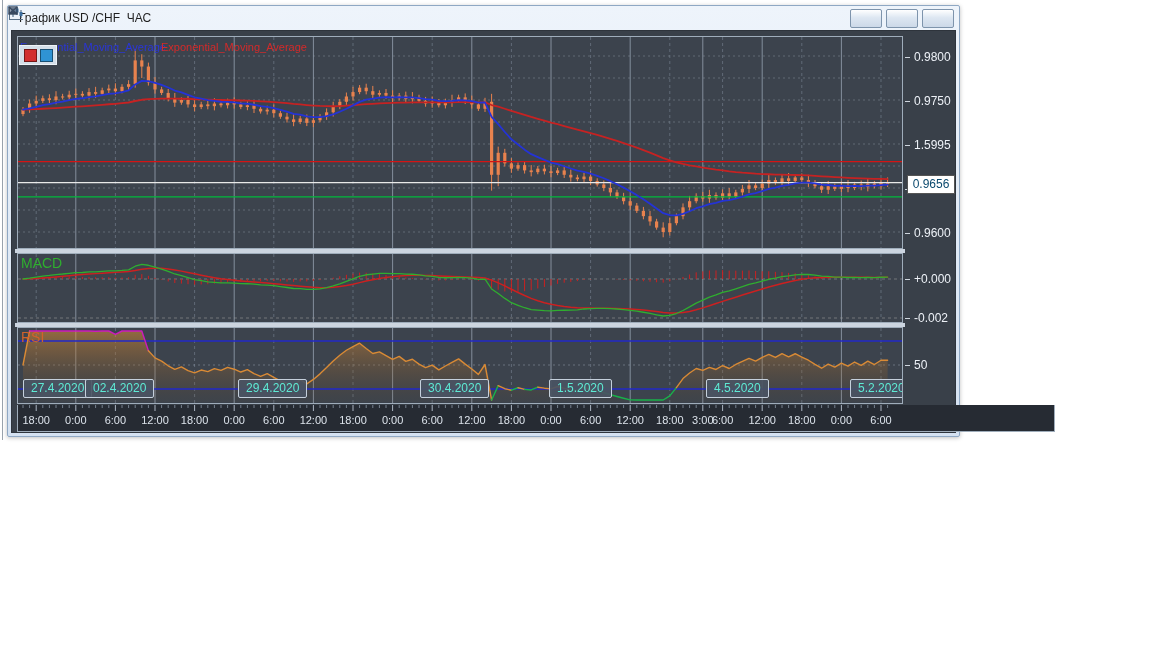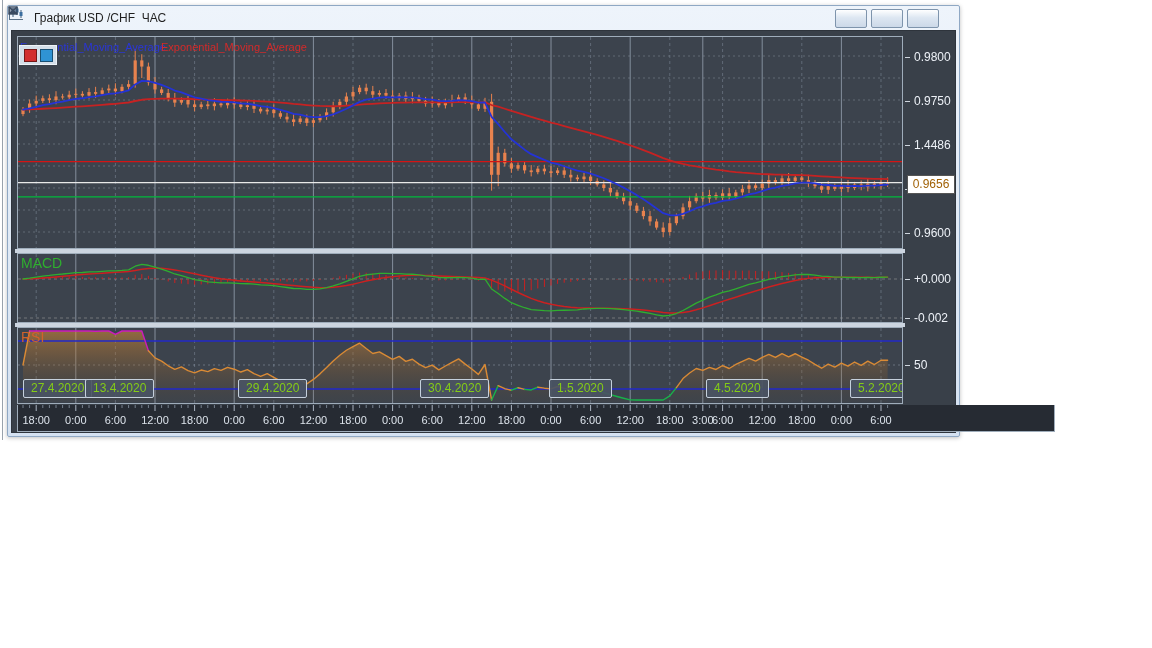--- a/index.html
+++ b/index.html
@@ -1,43 +1,43 @@
 <!DOCTYPE html>
 <html><head>
 <meta charset="utf-8">
 <style>
   html,body{margin:0;padding:0;}
   body{width:1152px;height:648px;background:#ffffff;font-family:"Liberation Sans",sans-serif;position:relative;overflow:hidden;}
   .edge-artifact{position:absolute;left:2px;top:0;width:1px;height:440px;background:#9aa3ad;}
   .window{position:absolute;left:7px;top:5px;width:951px;height:430px;background:linear-gradient(#eef4fb,#d4e1f1);border:1px solid #8fa8c4;border-radius:2px;box-shadow:0 1px 4px rgba(0,0,0,.25);}
-  .titlebar{position:absolute;left:0;top:0;right:0;height:24px;display:flex;align-items:center;padding:0 20px;}
+  .titlebar{position:absolute;left:0;top:0;right:0;height:24px;display:flex;align-items:center;padding:0 5px;}
   .title-text{font-size:12px;color:#1f1f1f;margin-left:6px;white-space:pre;}
   .win-buttons{margin-left:auto;display:flex;gap:4px;}
   .win-btn{width:30px;height:17px;background:linear-gradient(#ffffff,#dde7f2 45%,#ccd9e8);border:1px solid #7e94ac;border-radius:2px;display:flex;align-items:center;justify-content:center;}
   .client{position:absolute;left:3px;top:24px;width:943px;height:401px;background:#394049;border:1px solid #2e343c;}
   .panel{position:absolute;left:5px;width:886px;background:#3c434d;border:1px solid #9fadbb;box-sizing:border-box;overflow:hidden;}
   #main-panel{top:5px;height:213px;}
   #macd-panel{top:222px;height:70px;}
   #rsi-panel{top:296px;height:77px;}
   .splitter{position:absolute;left:3px;width:890px;height:4px;background:#ccd5e0;}
   #split1{top:218px;} #split2{top:292px;}
   .time-strip{position:absolute;left:5px;top:374px;width:1038px;height:27px;background:#262b33;border:1px solid #9fadbb;border-top:none;box-sizing:border-box;}
   .axis-col{position:absolute;left:893px;top:0;width:50px;height:318px;}
   .axis-label{position:absolute;left:9px;font-size:12px;color:#edf1f7;transform:translateY(-50%);white-space:nowrap;}
   .axis-tick{position:absolute;left:0;width:5px;height:1px;background:#cfd6de;}
-  .price-box{position:absolute;left:2px;width:46px;height:17px;background:#ffffff;border:1px solid #555;color:#a16207;font-size:12px;display:flex;align-items:center;justify-content:center;}
+  .price-box{position:absolute;left:2px;width:46px;height:17px;background:#ffffff;border:1px solid #555;color:#0c4a6e;font-size:12px;display:flex;align-items:center;justify-content:center;}
   .legend-label{position:absolute;top:4px;font-size:11px;white-space:nowrap;z-index:2;}
   #legend-blue{left:2px;color:#2a35d8;}
   #legend-red{left:143px;color:#d42a2a;}
   .indicator-buttons{position:absolute;left:1px;top:8px;width:36px;height:18px;background:#d5dfe9;border:1px solid #eef3f8;display:flex;gap:3px;align-items:center;justify-content:center;z-index:5;}
   .sq{width:11px;height:11px;border:1px solid rgba(0,0,0,.45);}
   .sq-red{background:#d22f2f;} .sq-blue{background:#2f93d4;}
   .panel-title{position:absolute;left:3px;top:1px;font-size:14px;z-index:2;}
   #macd-title{color:#2fae2f;} #rsi-title{color:#d2622a;}
-  .datebox{position:absolute;top:51px;height:15px;padding:1px 7px;background:rgba(74,84,99,0.92);border:1px solid #c5d0dc;border-radius:2px;color:#84cc16;font-size:12px;line-height:15px;z-index:3;white-space:nowrap;}
+  .datebox{position:absolute;top:51px;height:15px;padding:1px 7px;background:rgba(74,84,99,0.92);border:1px solid #c5d0dc;border-radius:2px;color:#5eead4;font-size:12px;line-height:15px;z-index:3;white-space:nowrap;}
   .time-label{position:absolute;top:9px;font-size:11px;color:#dce3eb;transform:translateX(-50%);white-space:nowrap;}
   svg{position:absolute;left:0;top:0;}
 </style>
 </head>
 <body>
 
 <div class="edge-artifact"></div>
 
 <div class="window">
   <div class="titlebar">
@@ -616,21 +616,21 @@
             <polyline points="506.59999999999997,61.41654465033387 513.2,61.969937038804645 519.8,59.21598724571976" fill="none" stroke="#18b24a" stroke-width="1.4" stroke-linejoin="round" stroke-linecap="round"></polyline>
             <polyline points="519.8,59.21598724571976 526.4,60.179865190558125 533,60.842097877200956 539.6,58.474950559713115 546.1999999999999,60.33305984209183 552.8,61.44124054446389" fill="none" stroke="#d98a35" stroke-width="1.4" stroke-linejoin="round" stroke-linecap="round"></polyline>
             <polyline points="552.8,61.44124054446389 559.4,62.19642525936705 566,59.370540494297586" fill="none" stroke="#18b24a" stroke-width="1.4" stroke-linejoin="round" stroke-linecap="round"></polyline>
             <polyline points="566,59.370540494297586 572.6,61.48490329757778" fill="none" stroke="#d98a35" stroke-width="1.4" stroke-linejoin="round" stroke-linecap="round"></polyline>
             <polyline points="572.6,61.48490329757778 579.1999999999999,63.12476965762219 585.8,64.72944286737852 592.4,66.6638986537974 599,68.50351922522297 605.6,70.25042719011428 612.1999999999999,71.90701981182369 618.8,72 625.4,72 632,72 638.5999999999999,72 645.1999999999999,72 651.8,67.89156266204829 658.4,59.60139208351526" fill="none" stroke="#18b24a" stroke-width="1.4" stroke-linejoin="round" stroke-linecap="round"></polyline>
             <polyline points="658.4,59.60139208351526 665,50.56850606794454 671.5999999999999,44.96562740831139 678.1999999999999,40.50145604424804 684.8,42.43141857983508 691.4,39.37209526465551 698,41.469194399664076 704.5999999999999,37.51649890150718 711.1999999999999,40.500900814232665 717.8,36.483440775135804 724.4,33.408807865941554 731,30.434385150151783 737.5999999999999,33.15356760418081 744.1999999999999,29.31764347741929 750.8,26.409740587908196 757.4,29.442588770062237 764,25.68800895513025 770.5999999999999,28.841094549181683 777.1999999999999,25.74625676884891 783.8,29.023930521405056 790.4,32.2324184022366 797,36.34340269812759 803.5999999999999,40.22432649210347 810.1999999999999,36.148765125823815 816.8,39.16021633873312 823.4,35.03612510693067 830,38.18771532772368 836.5999999999999,34.023184664088134 843.1999999999999,37.30479650761112 849.8,33.1067697626264 856.4,36.50800892476943 863,32.282369868086676 869.5999999999999,32.282369868086676" fill="none" stroke="#d98a35" stroke-width="1.4" stroke-linejoin="round" stroke-linecap="round"></polyline>
           </g>
         </svg>
       <span class="panel-title" id="rsi-title">RSI</span>
     <div class="datebox" style="left: 5px;">27.4.2020</div>
-        <div class="datebox" style="left: 67px;">13.4.2020</div>
+        <div class="datebox" style="left: 67px;">02.4.2020</div>
         <div class="datebox" style="left: 220px;">29.4.2020</div>
         <div class="datebox" style="left: 375px; margin-left: 27px;">30.4.2020</div>
         <div class="datebox" style="left: 531px;">1.5.2020</div>
         <div class="datebox" style="left: 688px;">4.5.2020</div>
         <div class="datebox" style="left: 832px;">5.2.2020</div>
       </div>
 
     <div class="time-strip" id="time-strip">
       <svg id="time-svg" width="884" height="27">
           <g>
@@ -792,21 +792,21 @@
         <div class="time-label" style="left: 823.4px;">0:00</div>
         <div class="time-label" style="left: 863px;">6:00</div>
       </div>
 
     <div class="axis-col" id="axis-col">
         <div class="axis-tick" style="top: 26px;"></div>
         <div class="axis-label" style="top: 26px;">0.9800</div>
         <div class="axis-tick" style="top: 70px;"></div>
         <div class="axis-label" style="top: 70px; text-align: right;">0.9750</div>
         <div class="axis-tick" style="top: 114px;"></div>
-        <div class="axis-label" style="top: 114px;">1.4486</div>
+        <div class="axis-label" style="top: 114px;">1.5995</div>
         <div class="axis-tick" style="top: 158px;"></div>
         <div class="axis-label" style="top: 158px;">0.9650</div>
         <div class="axis-tick" style="top: 202px;"></div>
         <div class="axis-label" style="top: 202px;">0.9600</div>
         <div class="axis-tick" style="top: 248px;"></div>
         <div class="axis-label" style="top: 248px;">+0.000</div>
         <div class="axis-tick" style="top: 287px;"></div>
         <div class="axis-label" style="top: 287px;">-0.002</div>
         <div class="axis-tick" style="top: 334px;"></div>
         <div class="axis-label" style="top: 334px;">50</div>

